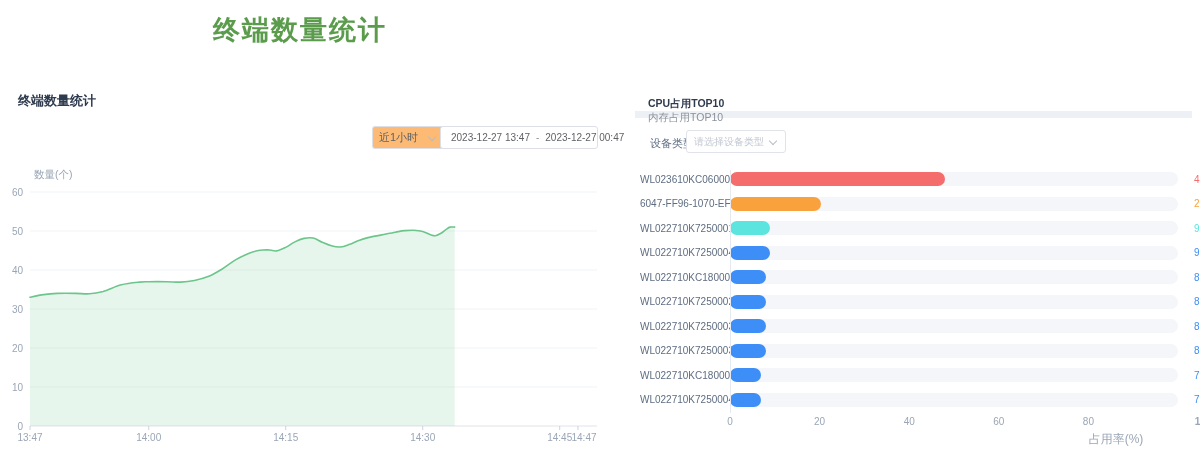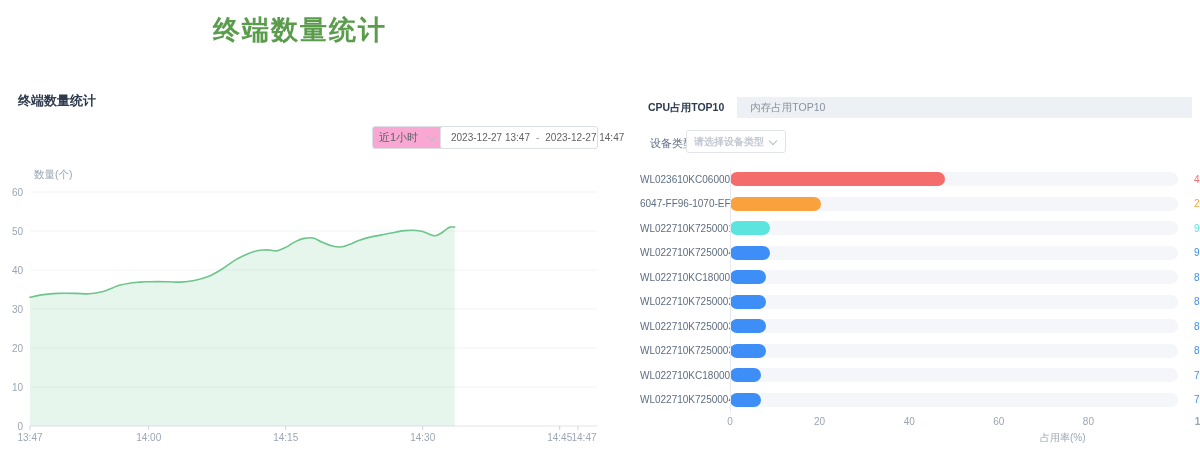--- a/index.html
+++ b/index.html
@@ -10,21 +10,21 @@
   
   .big-title { position:absolute; top:12px; width:600px; text-align:center;
                font-size:27px; font-weight:bold; color:#5a9c4b; letter-spacing:2px; }
   .big-title.left  { left:0; }
   .big-title.right { left:600px; }
 
   
   .section-sub { position:absolute; left:18px; top:92px; font-size:13px; font-weight:bold; color:#2e3a4e; }
 
   .range-select { position:absolute; left:372px; top:126px; width:72px; height:23px;
-                  border:1px solid #dcdfe6; border-radius:3px; background:#f9a8d4;
+                  border:1px solid #dcdfe6; border-radius:3px; background:#fdba74;
                   display:flex; align-items:center; justify-content:space-between;
                   padding:0 6px; font-size:11px; color:#606266; cursor:pointer; }
   .chev { width:9px; height:9px; position:relative; flex:none; }
   .chev::before { content:""; position:absolute; left:1px; top:1px; width:5px; height:5px;
                   border-right:1.3px solid #b7bdc7; border-bottom:1.3px solid #b7bdc7;
                   transform:rotate(45deg); }
 
   .date-range { position:absolute; left:440px; top:126px; width:158px; height:23px;
                 border:1px solid #dcdfe6; border-radius:3px; background:#fff;
                 display:flex; align-items:center; gap:4px; padding:0 6px;
@@ -36,46 +36,46 @@
   .lg-ic { position:relative; width:18px; height:7px; flex:none; }
   .lg-line { position:absolute; left:0; top:2.5px; width:18px; height:2px; border-radius:1px; }
   .lg-dot  { position:absolute; left:6px; top:0; width:7px; height:7px; border-radius:50%; }
 
   .y-axis-title { position:absolute; left:34px; top:168px; font-size:10.5px; color:#99a5b5; }
 
   #line-chart { position:absolute; left:0; top:184px; width:600px; height:272px; }
 
   
   .tabbar { position:absolute; left:635px; top:97px; width:557px; height:21px;
-            background:#edf0f4; display:flex; align-items:stretch; }
+            background:#edf0f4; display:flex; align-items:stretch;flex-direction:column; }
   .tab { display:flex; align-items:center; padding:0 13px; font-size:10.5px;
          color:#8a919c; cursor:pointer; white-space:nowrap; }
   .tab.active { background:#fff; color:#2e3a4e; font-weight:bold; }
 
   .devtype-label { position:absolute; left:650px; top:136px; font-size:11px; color:#5e6d82; }
   .devtype-select { position:absolute; left:686px; top:130px; width:100px; height:23px;
                     border:1px solid #e0e3e9; border-radius:3px; background:#fff;
                     display:flex; align-items:center; justify-content:space-between;
-                    padding:0 7px; cursor:pointer;font-weight:bold; }
+                    padding:0 7px; cursor:pointer; }
   .devtype-select .ph { font-size:10px; color:#c3c8d2; }
 
   #bar-rows { position:absolute; left:640px; top:167px; width:552px; }
   .bar-row { height:24.5px; display:flex; align-items:center; }
   .bar-label { width:90px; flex:none; text-align:right; padding-right:8px;
                font-size:10px; color:#5e6d82; white-space:nowrap; }
   .bar-track { position:relative; width:448px; height:14px; flex:none;
                background:#f4f6fa; border-radius:7px; }
   .bar-fill { position:absolute; left:0; top:0; height:14px; border-radius:7px; }
   .bar-val { margin-left:16px; font-size:10px; }
 
   .axis-v { position:absolute; left:730px; top:170px; width:1px; height:243px; background:#e6eaf0; }
   .xtick { position:absolute; top:416px; transform:translateX(-50%);
            font-size:10px; color:#9aa6b6; }
-  .axis-caption { position:absolute; left:1040px; top:431px; width:152px; text-align:left;
-                  font-size:10px; color:#9aa6b6; }
+  .axis-caption { position:absolute; left:1040px; top:431px; width:152px; text-align:center;
+                  font-size:12px; color:#9aa6b6; }
 
   svg text { font-family:"Liberation Sans","DejaVu Sans",sans-serif; }
 </style>
 </head>
 <body>
 
 <div class="stage">
 
   <div class="big-title left">终端数量统计</div>
 
@@ -86,21 +86,21 @@
     <span class="chev"></span>
   </div>
 
   <div class="date-range">
     <svg width="11" height="11" viewBox="0 0 12 12">
       <circle cx="6" cy="6" r="5" fill="none" stroke="#c0c4cc" stroke-width="1"></circle>
       <path d="M6 3.2 V6 l2 1.4" fill="none" stroke="#c0c4cc" stroke-width="1" stroke-linecap="round"></path>
     </svg>
     <span>2023-12-27 13:47</span>
     <span class="sep">-</span>
-    <span>2023-12-27 14:47</span>
+    <span>2023-12-27 00:47</span>
   </div>
 
 
   <div class="y-axis-title">数量(个)</div>
 
   <svg id="line-chart" viewBox="0 0 600 272">
       <text x="23" y="245.5" text-anchor="end" font-size="10" fill="#9aa6b6">0</text>
       <line x1="30" x2="597" y1="203" y2="203" stroke="#f1f3f7" stroke-width="1"></line>
       <text x="23" y="206.5" text-anchor="end" font-size="10" fill="#9aa6b6">10</text>
       <line x1="30" x2="597" y1="164" y2="164" stroke="#f1f3f7" stroke-width="1"></line>

